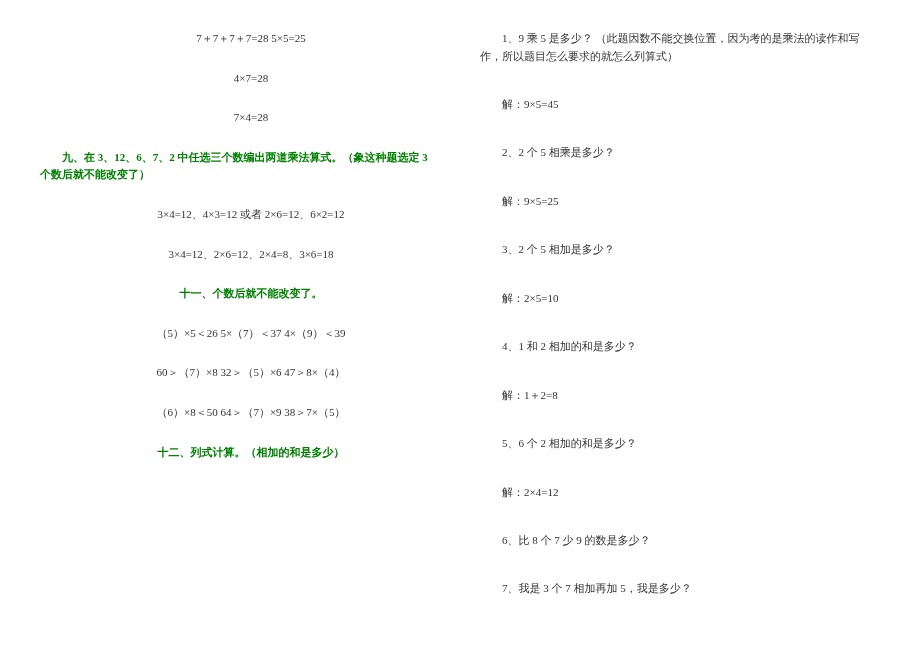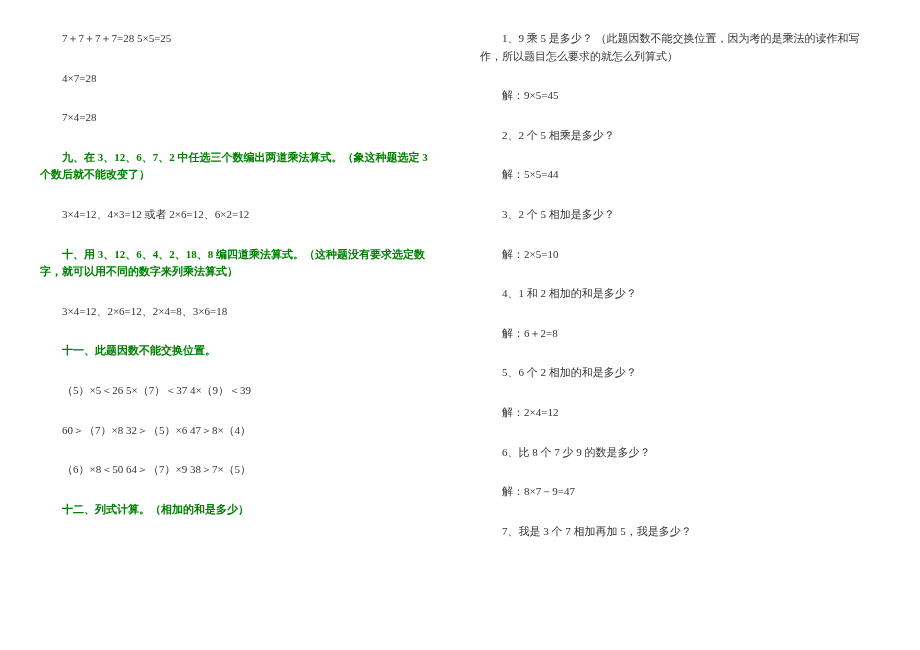--- a/index.html
+++ b/index.html
@@ -17,23 +17,25 @@
       display: flex;
       padding: 30px 40px;
     }
     .column {
       flex: 1;
       display: flex;
       flex-direction: column;
     }
     .column-left {
       padding-right: 20px;
+      align-items: center;
     }
     .column-right {
       padding-left: 20px;
+      justify-content: space-between;
     }
     .line {
       margin-bottom: 22px;
       line-height: 1.6;
       text-indent: 2em;
     }
     .heading {
       color: #008000;
       font-weight: bold;
     }
@@ -46,36 +48,34 @@
   </style>
 </head>
 <body>
 
 <div class="column column-left">
   <div class="line normal">7＋7＋7＋7=28 5×5=25</div>
   <div class="line normal">4×7=28</div>
   <div class="line normal">7×4=28</div>
   <div class="line heading no-indent" style="text-indent: 2em;">九、在 3、12、6、7、2 中任选三个数编出两道乘法算式。（象这种题选定 3 个数后就不能改变了）</div>
   <div class="line normal">3×4=12、4×3=12 或者 2×6=12、6×2=12</div>
-  <div class="line heading">十、用 3、12、6、4、2、18、8 编四道乘法算式。（这种题没有要求选定数字，就可以用不同的数字来列乘法算式）</div>
   <div class="line normal">3×4=12、2×6=12、2×4=8、3×6=18</div>
-  <div class="line heading">十一、此题因数不能交换位置。</div>
+  <div class="line heading">十一、个数后就不能改变了。</div>
   <div class="line normal">（5）×5＜26 5×（7）＜37 4×（9）＜39</div>
   <div class="line normal">60＞（7）×8 32＞（5）×6 47＞8×（4）</div>
   <div class="line normal">（6）×8＜50 64＞（7）×9 38＞7×（5）</div>
   <div class="line heading">十二、列式计算。（相加的和是多少）</div>
 </div>
 
 <div class="column column-right">
   <div class="line normal no-indent" style="text-indent: 2em;">1、9 乘 5 是多少？ （此题因数不能交换位置，因为考的是乘法的读作和写作，所以题目怎么要求的就怎么列算式）</div>
   <div class="line normal">解：9×5=45</div>
   <div class="line normal">2、2 个 5 相乘是多少？</div>
-  <div class="line normal">解：5×5=44</div>
+  <div class="line normal">解：9×5=25</div>
   <div class="line normal">3、2 个 5 相加是多少？</div>
   <div class="line normal">解：2×5=10</div>
   <div class="line normal">4、1 和 2 相加的和是多少？</div>
-  <div class="line normal">解：6＋2=8</div>
+  <div class="line normal">解：1＋2=8</div>
   <div class="line normal">5、6 个 2 相加的和是多少？</div>
   <div class="line normal">解：2×4=12</div>
   <div class="line normal">6、比 8 个 7 少 9 的数是多少？</div>
-  <div class="line normal">解：8×7－9=47</div>
   <div class="line normal">7、我是 3 个 7 相加再加 5，我是多少？</div>
 </div>
 
 </body></html>

